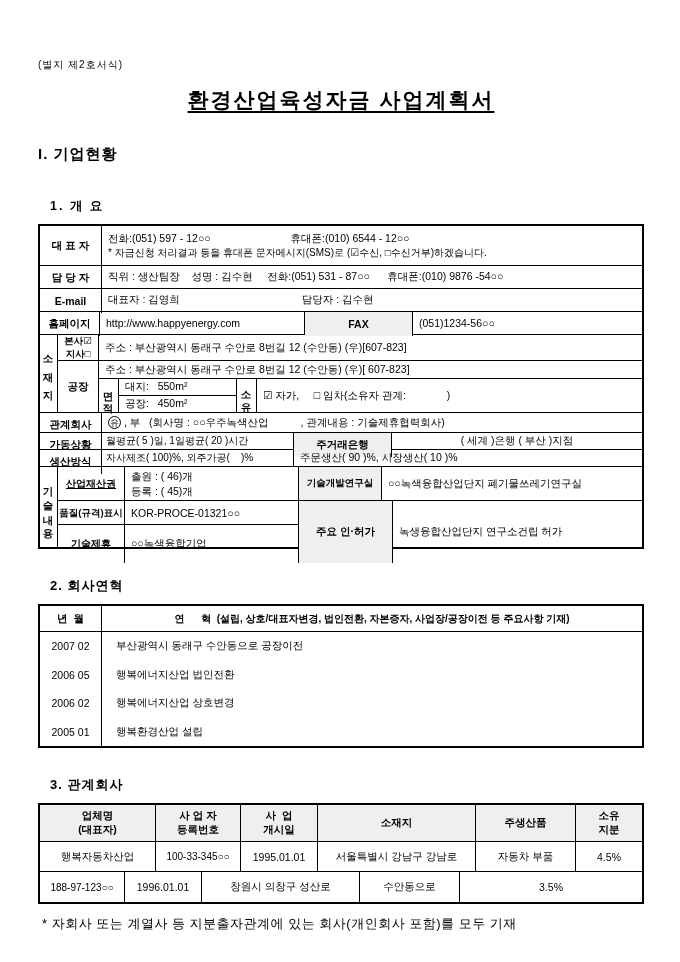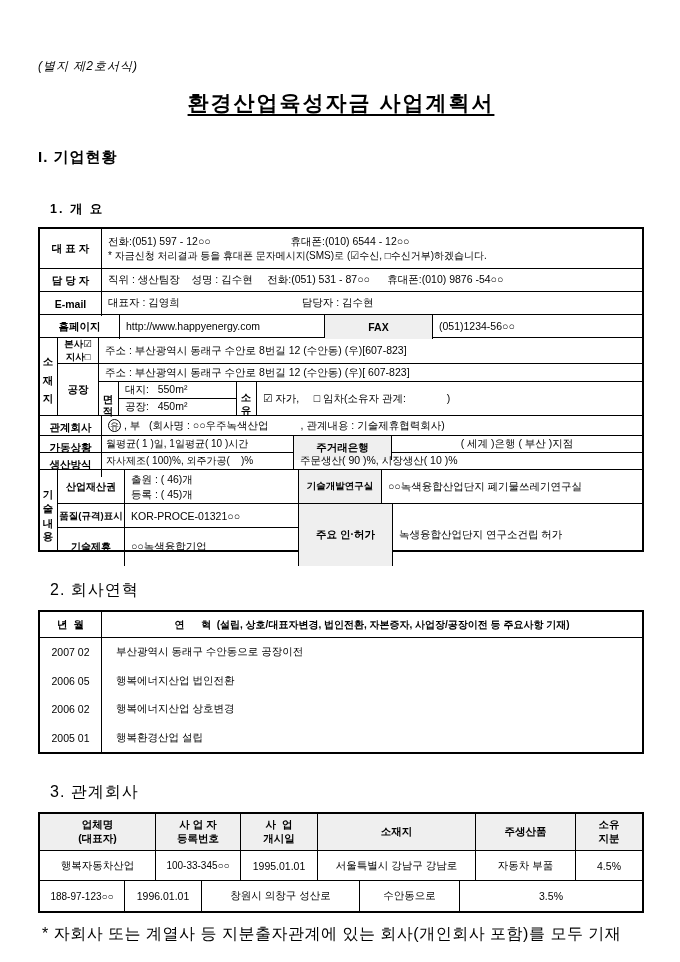--- a/index.html
+++ b/index.html
@@ -3,28 +3,28 @@
 <meta charset="utf-8">
 <style>
   * { margin:0; padding:0; box-sizing:border-box; }
   html,body { background:#fff; }
   body {
     width:680px; height:962px; margin:0 auto; position:relative;
     font-family:"Liberation Sans","DejaVu Sans",sans-serif;
     color:#000; font-size:10.5px;
   }
   .sheet { padding:58px 36px 0 38px; }
-  .form-note { font-size:12px; letter-spacing:1px;font-style:italic; }
+  .form-note { font-size:10px; letter-spacing:1px; }
   .doc-title {
     text-align:center; font-size:21px; font-weight:bold; letter-spacing:2px;
     margin-top:14px; text-decoration:underline; text-underline-offset:4px;
   }
   .h-sec { font-size:15px; font-weight:bold; margin-top:31px; letter-spacing:1px; }
   .h-sub { font-size:12.5px; font-weight:bold; margin:34px 0 9px 12px; letter-spacing:2px; }
-  .h-sub2 { font-size:16px; font-weight:normal; margin:28px 0 9px 12px; letter-spacing:1px; }
+  .h-sub2 { font-size:13px; font-weight:bold; margin:28px 0 9px 12px; letter-spacing:1px; }
 
   .tbl { width:606px; border:2px solid #000; background:#fff; }
   .row { display:flex; }
   .bb { border-bottom:1px solid #000; }
   .br { border-right:1px solid #000; }
   .cell {
     display:flex; align-items:center; padding:0 6px;
     white-space:pre; overflow:hidden;
   }
   .lbl { font-weight:bold; justify-content:center; text-align:left; padding:12px 2px; letter-spacing:0px; }
@@ -33,32 +33,32 @@
   .f1 { flex:1; }
   .vcell { display:flex; align-items:center; justify-content:center; padding:0; }
   .vtext { writing-mode:vertical-rl; text-orientation:upright; font-weight:bold; }
   .ls2 { letter-spacing:2px; }
   .ls4 { letter-spacing:4px; }
   .ls7 { letter-spacing:7px; }
   .two-line { flex-direction:column; justify-content:center; align-items:center; line-height:1.3; }
   .sms { font-size:10px; }
   .tight { font-size:10px; padding:0 4px; }
   .sm-lbl { font-size:9.5px; }
-  .md-lbl { font-size:10px; }
+  .md-lbl { font-size:10px;text-decoration:underline; }
   .circle {
     display:inline-block; width:13px; height:13px; line-height:12px;
     border:1px solid #000; border-radius:50%; text-align:center;
     font-size:9px; margin-right:3px;
   }
   .hist-date { justify-content:center; }
   .hist-desc { padding-left:14px; }
   .t3-head { background:#efefef; font-weight:bold; }
   .t3c { justify-content:center; text-align:center; }
   .t3-reg { font-size:10px; }
-  .note { font-size:16px; margin:11px 0 0 4px; letter-spacing:0.5px; }
+  .note { font-size:13px; margin:11px 0 0 4px; letter-spacing:0.5px; }
 </style>
 </head>
 <body>
 
 <div class="sheet">
 
   <div class="form-note">(별지 제2호서식)</div>
   <div class="doc-title">환경산업육성자금 사업계획서</div>
   <div class="h-sec">I. 기업현황</div>
 
@@ -81,21 +81,21 @@
 
     <div class="row bb" style="height:23px">
       <div class="cell lbl br" style="width:62px">E-mail</div>
       <div class="cell f1">
         <span>대표자 : 김영희</span>
         <span style="margin-left:122px">담당자 : 김수현</span>
       </div>
     </div>
 
     <div class="row bb" style="height:23px">
-      <div class="cell lbl br" style="width:80px">홈페이지</div>
+      <div class="cell lbl br" style="width:60px">홈페이지</div>
       <div class="cell br" style="width:205px">http://www.happyenergy.com</div>
       <div class="cell lbl br gy" style="width:108px">FAX</div>
       <div class="cell f1">(051)1234-56○○</div>
     </div>
 
     <div class="row bb" style="height:78px">
       <div class="vcell br" style="width:18px">
         <span class="vtext ls7">소재지</span>
       </div>
       <div class="col f1">
@@ -131,21 +131,21 @@
     <div class="row bb" style="height:20px">
       <div class="cell lbl br" style="width:62px">관계회사</div>
       <div class="cell f1">
         <span class="circle">유</span>
         <span>, 부   (회사명 : ○○우주녹색산업           , 관계내용 : 기술제휴협력회사)</span>
       </div>
     </div>
 
     <div class="row bb" style="height:17px">
       <div class="cell lbl br" style="width:62px">가동상황</div>
-      <div class="cell br tight" style="width:192px">월평균( 1 )일, 1일평균( 10 )시간</div>
+      <div class="cell br tight" style="width:192px">월평균( 5 )일, 1일평균( 20 )시간</div>
       <div class="cell lbl br gy" style="width:98px">주거래은행</div>
       <div class="cell f1" style="justify-content:center">( 세계 )은행 ( 부산 )지점</div>
     </div>
 
     <div class="row bb" style="height:17px">
       <div class="cell lbl br" style="width:62px">생산방식</div>
       <div class="cell br tight" style="width:192px">자사제조( 100)%, 외주가공(    )%</div>
       <div class="cell f1">주문생산( 90 )%, 시장생산( 10 )%</div>
     </div>
 

